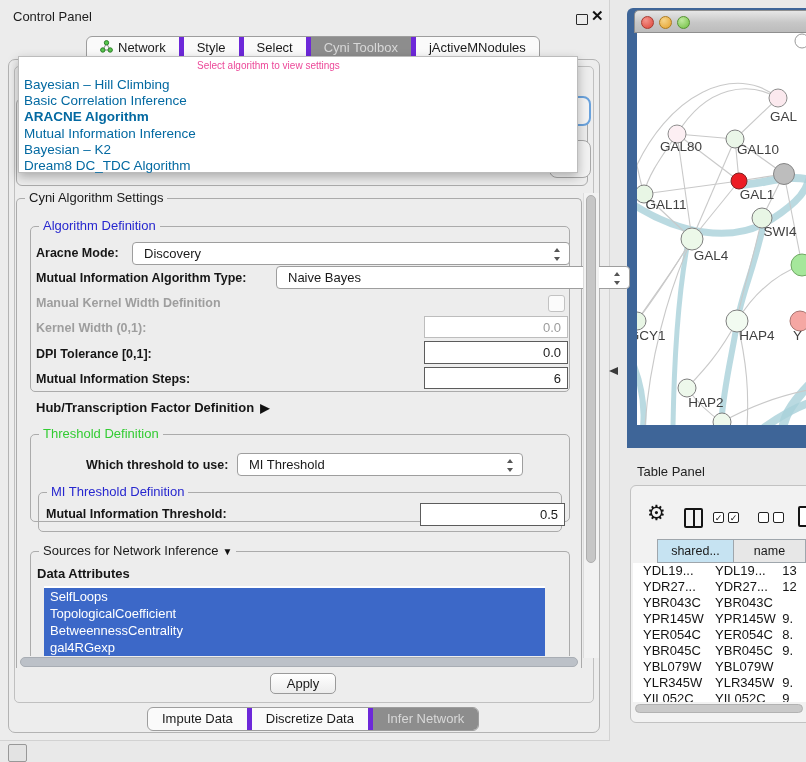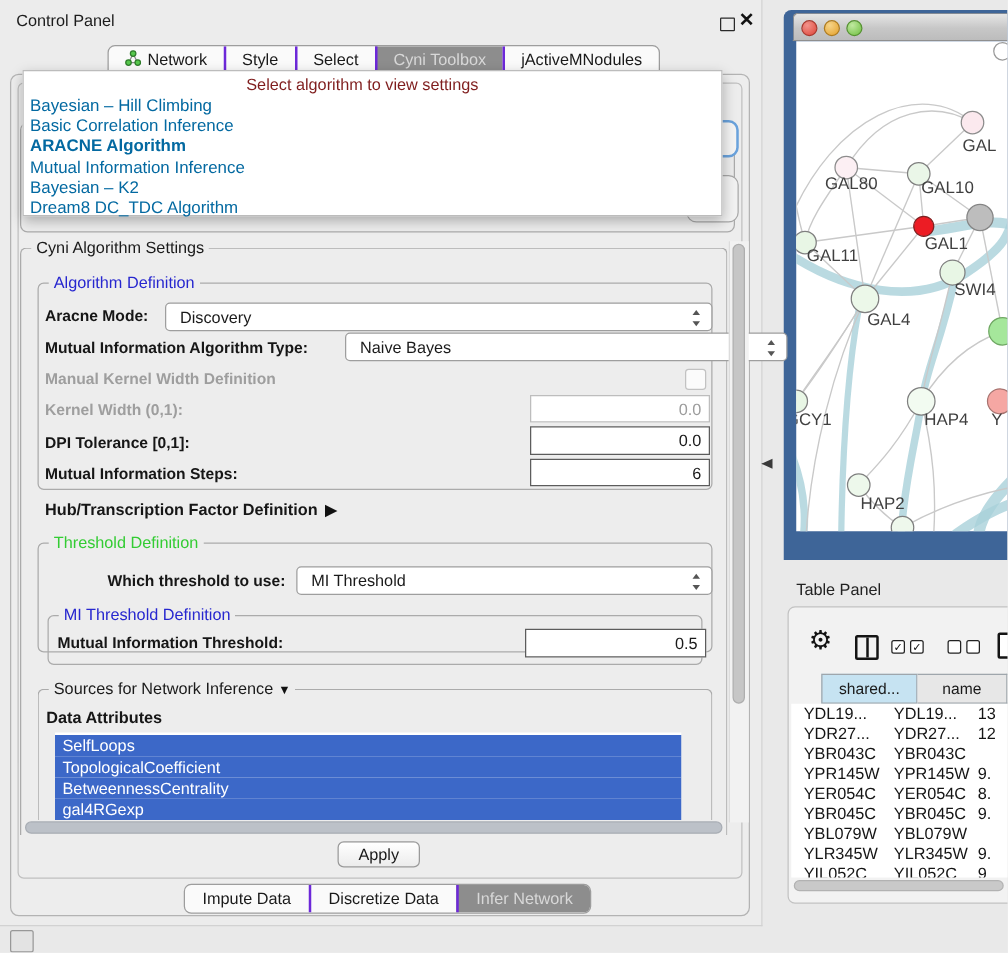--- a/index.html
+++ b/index.html
@@ -7,36 +7,36 @@
        font-family:"Liberation Sans",sans-serif;color:#1a1a1a;}
   
   .control-panel{position:absolute;left:0;top:0;width:610px;height:741px;background:#ececec;
                  border-right:1px solid #d2d2d2;border-bottom:1px solid #d2d2d2;box-sizing:border-box;}
   .cp-title{position:absolute;left:13px;top:9px;font-size:13px;color:#1c1c1c;}
   .win-float{position:absolute;left:576px;top:14px;width:10px;height:9px;border:1.5px solid #2a2a2a;border-radius:1px;}
   .win-close{position:absolute;left:591px;top:7px;font-size:15px;font-weight:bold;color:#111;}
   
   .tabbar{position:absolute;display:flex;background:#fafafa;border:1px solid #9d9d9d;border-radius:6px 6px 0 0;
           overflow:hidden;font-size:13px;height:23px;align-items:stretch;}
-  .tabbar .tab{padding:3px 13px 0 13px;border-left:2px solid #6d28d9;white-space:nowrap;display:flex;gap:5px;align-items:flex-start;}
+  .tabbar .tab{padding:3px 13px 0 13px;border-left:5px solid #6d28d9;white-space:nowrap;display:flex;gap:5px;align-items:flex-start;}
   .tabbar .tab:first-child{border-left:none;}
   .tabbar .tab.selected{background:#8d8d8d;color:#d8d8d8;}
   .bottombar{border-radius:6px;height:22px;}
   .bottombar .tab{padding:3px 14px 0 14px;}
   
   .outer-pane{position:absolute;left:8px;top:59px;width:592px;height:674px;border:1px solid #b3b3b3;
               border-radius:7px;background:#ededed;box-sizing:border-box;}
   .inner-pane{position:absolute;left:14px;top:66px;width:580px;height:637px;border:1px solid #c0c0c0;
               border-radius:5px;background:#ededed;box-sizing:border-box;}
   
   .frag{position:absolute;box-sizing:border-box;z-index:2;background:transparent;}
   
   .popup{position:absolute;left:18px;top:56px;width:560px;height:117px;background:#fff;
          border:1px solid #bcbcbc;box-shadow:0 4px 10px rgba(0,0,0,.28);z-index:10;box-sizing:border-box;}
-  .popup-placeholder{padding:3px 0 1px 178px;font-size:13px;color:#7f1d1d;height:16px;}
+  .popup-placeholder{padding:3px 0 1px 178px;font-size:10px;color:#ec4899;height:16px;}
   .popup-item{padding-left:5px;height:16.2px;line-height:16.2px;font-size:13.5px;color:#0369a1;white-space:nowrap;}
   .popup-item.bold{font-weight:bold;}
   
   .group{position:absolute;border:1px solid #ababab;border-radius:5px;box-sizing:border-box;z-index:3;}
   .group.nobottom{border-bottom:none;border-radius:5px 5px 0 0;}
   .legend{position:absolute;top:-9px;left:8px;background:#ededed;padding:0 4px;font-size:13px;white-space:nowrap;}
   
   .blbl{position:absolute;font-size:12.5px;font-weight:bold;color:#161616;z-index:4;white-space:nowrap;}
   .blbl.disabled{color:#9e9e9e;}
   .combo{position:absolute;background:#fff;border:1px solid #9e9e9e;border-radius:4px;height:23px;
@@ -191,21 +191,21 @@
   <div class="tfield" style="left:424px;top:367px;width:144px;height:22px;">6</div>
 
   <div class="blbl" style="left:36px;top:400px;font-size:13px;z-index:4;">
     <span>Hub/Transcription Factor Definition</span><span class="tri-right">▶</span>
   </div>
 
   <div class="group" style="left:30px;top:434px;width:540px;height:88px;">
     <span class="legend" style="color:#33cc33;">Threshold Definition</span>
   </div>
   <div class="blbl" style="left:86px;top:458px;">Which threshold to use:</div>
-  <div class="combo" style="left:237px;top:453px;width:333px;">
+  <div class="combo" style="left:237px;top:453px;width:286px;">
     <span>MI Threshold</span>
     <span class="spin"></span>
   </div>
 
   <div class="group" style="left:38px;top:492px;width:524px;height:40px;">
     <span class="legend" style="color:#2727cf;">MI Threshold Definition</span>
   </div>
   <div class="blbl" style="left:46px;top:507px;">Mutual Information Threshold:</div>
   <div class="tfield" style="left:420px;top:503px;width:145px;">0.5</div>
 

